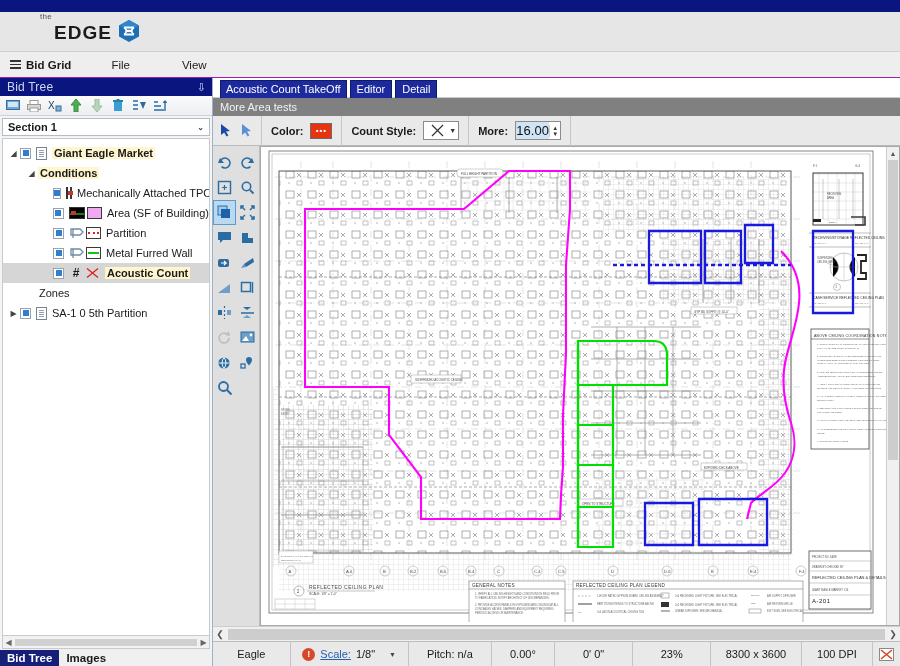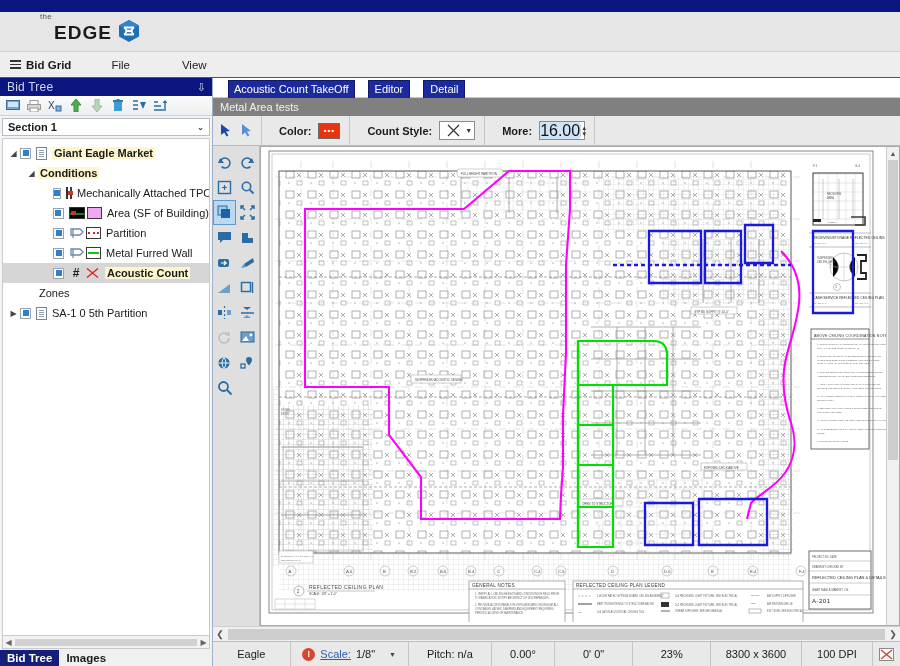--- a/index.html
+++ b/index.html
@@ -68,41 +68,41 @@
   .tree-hscroll .arw{width:11px;text-align:center;font-size:8px;color:#666;}
   .tree-hscroll .thumb{flex:1;height:7px;background:#d0d0d0;margin:0 1px;}
   .bottom-tabs { height:17px; display:flex; align-items:stretch; background:#f0f0f0; padding-top:1px;}
   .btab { display:flex;align-items:center;padding:0 7px;font-size:11.5px;font-weight:700;}
   .btab.active{ background:#151f7a; color:#fff; }
 
   
   .main { position:absolute; left:213px; top:78px; width:687px; height:588px; background:#f0f0f0;
           display:flex; flex-direction:column; }
   .tabstrip { height:20px; background:#fff; border-bottom:1px solid #c9c9c9;
-              display:flex; align-items:flex-start; padding:2px 0 0 15px; gap:13px; }
+              display:flex; align-items:flex-start; padding:2px 0 0 7px; gap:3px; }
   .tab { background:#1c2a9e; color:#fff; font-size:11px; padding:2px 5px 3px 5px; border:1px solid #101a66; }
   .tab.small{ padding:2px 6px 3px 6px; }
   .subbar { height:18px; background:#808080; color:#f2f2f2; display:flex; align-items:center;
             padding-left:7px; font-size:11px; }
   .optbar { height:30px; background:#e9e9e9; border-bottom:1px solid #b9b9b9;
-            display:flex; align-items:center; gap:8px; }
+            display:flex; align-items:center; gap:0; }
   .ob-group { display:flex; align-items:center; height:30px; padding:0 9px; gap:7px;
               border-right:1px solid #c6c6c6; }
   .ob-group.first{ padding:0 7px; gap:9px;}
   .lbl { font-weight:700; font-size:11px; }
   .color-swatch { width:22px;height:16px;background:#e8330f;border:1px solid #6b6b6b;
                   display:flex;align-items:center;justify-content:center;}
   .color-swatch b{color:#fff;font-size:8px;line-height:4px;letter-spacing:1px;}
   .combo { width:36px;height:19px;background:#fff;border:1px solid #8c8c8c;
            display:flex;align-items:center;justify-content:space-between;padding:0 2px; }
   .combo .cv{flex:1;display:flex;align-items:center;justify-content:center;}
   .combo .ca{font-size:7px;color:#333;}
   .spin { width:46px;height:19px;background:#fff;border:1px solid #8c8c8c;
           display:flex;align-items:center; }
-  .spin .val{flex:1;background:#cfe4f7;color:#111;text-align:center;font-size:16px;line-height:17px;}
+  .spin .val{flex:1;background:#cfe4f7;color:#111;text-align:center;font-size:13px;line-height:17px;}
   .spin .arrs{width:11px;display:flex;flex-direction:column;align-items:center;
               justify-content:center;border-left:1px solid #cfcfcf;}
   .spin .arrs i{font-size:6px;line-height:6px;color:#333;font-style:normal;}
 
   .workspace { flex:1; display:flex; }
   .vtoolbar { width:47px; background:#dfdfdf; border-right:1px solid #bdbdbd;
               display:flex; flex-wrap:wrap; align-content:flex-start; padding:4px 0 0 0; }
   .vt { width:23px; height:25px; display:flex; align-items:center; justify-content:center; }
   .vt.active { background:#bcd9f2; border:1px solid #5a9bd1; }
   .canvas-wrap { flex:1; position:relative; background:#fff; border:1px solid #a9a9a9;
@@ -334,21 +334,21 @@
 
   <div class="main">
 
     <div class="tabstrip">
       <div class="tab">Acoustic Count TakeOff</div>
       <div class="tab small">Editor</div>
       <div class="tab small">Detail</div>
     </div>
 
     <div class="subbar">
-      <span>Metal Area tests</span>
+      <span>More Area tests</span>
     </div>
 
     <div class="optbar">
       <div class="ob-group first">
         <span>
           <svg width="12" height="14">
               <path d="M1 1l9 7-4 .6 2.4 4-1.8 1-2.4-4L1 12z" fill="#1c49a8"></path>
             </svg>
         </span>
         <span>

